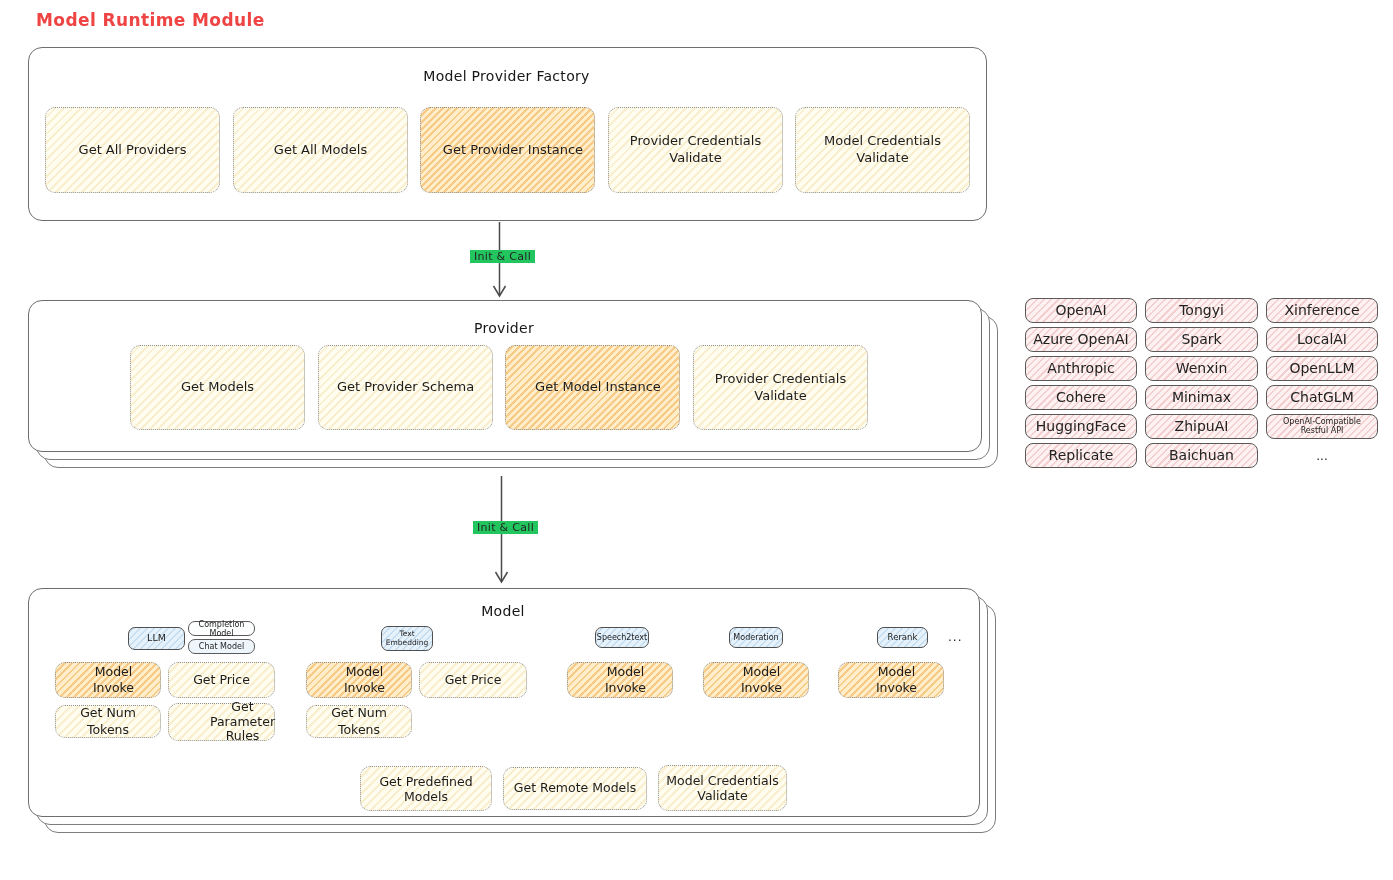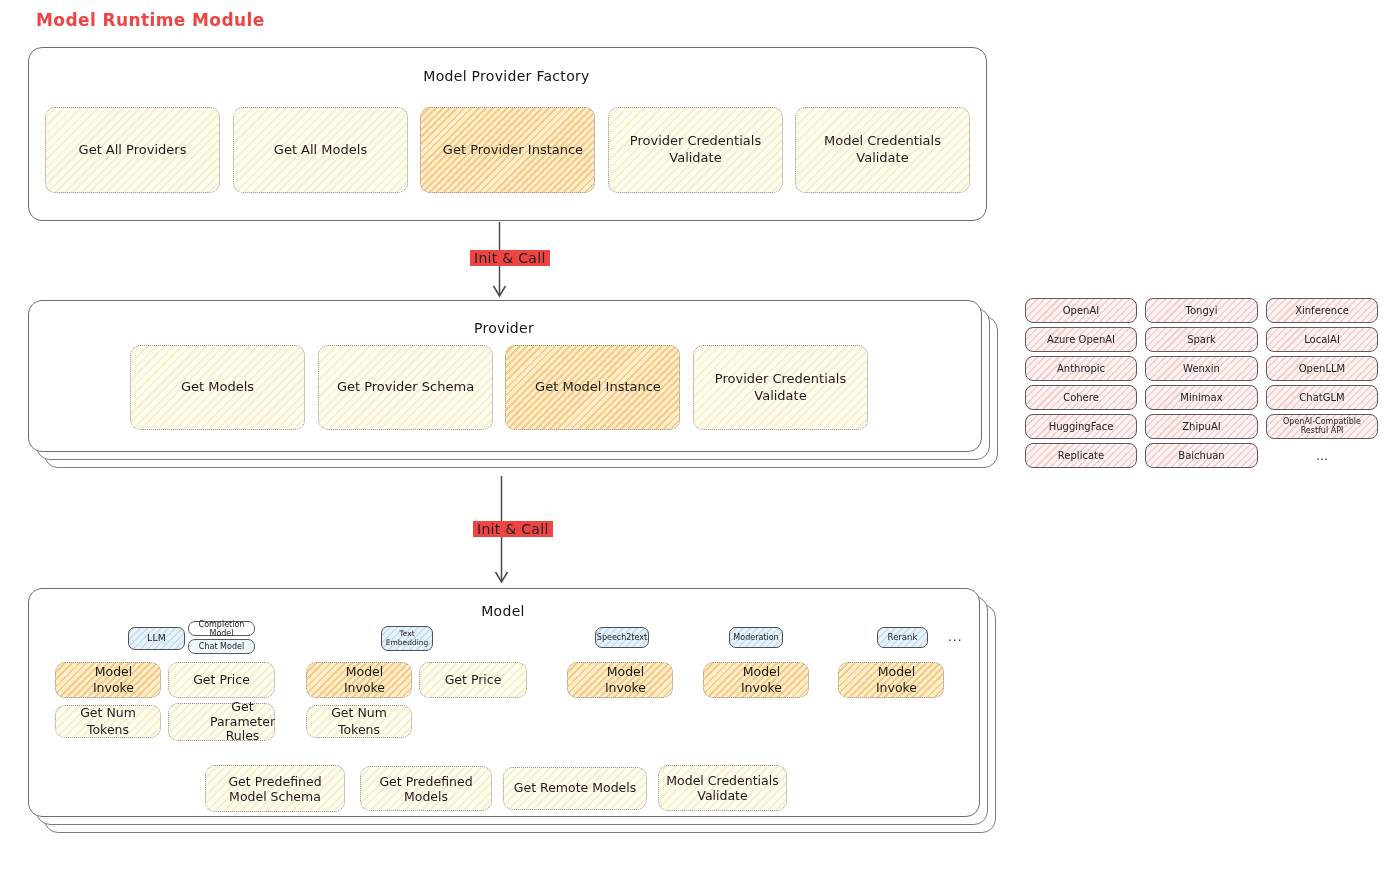--- a/index.html
+++ b/index.html
@@ -36,21 +36,21 @@
   }
   .action.small{font-size:12.5px;}
   
   .vendor-grid{
     position:absolute;left:1025px;top:298px;width:353px;
     display:grid;grid-template-columns:112px 113px 112px;grid-auto-rows:25px;
     column-gap:8px;row-gap:4px;
   }
   .vendor{
     display:flex;align-items:center;justify-content:center;text-align:center;
-    border:1.3px solid #5a5a5a;border-radius:8px;font-size:10px;line-height:1.1;
+    border:1.3px solid #5a5a5a;border-radius:8px;font-size:14px;line-height:1.1;
     padding:1px 3px;box-sizing:border-box;color:#222;
     background-color:#fdf1f1;
     background-image:repeating-linear-gradient(-45deg,rgba(233,165,165,.45) 0,rgba(233,165,165,.45) 1.5px,transparent 1.5px,transparent 5px);
   }
   .vendor.tiny{font-size:8px;}
   .vendor-ellipsis{display:flex;align-items:center;justify-content:center;font-size:12px;color:#222;}
   
   .tag{
     position:absolute;display:flex;align-items:center;justify-content:center;text-align:center;
     border:1.3px solid #4f4f4f;border-radius:7px;font-size:8.5px;line-height:1.15;color:#1c1c1c;
@@ -61,21 +61,21 @@
   .minitag{
     position:absolute;display:flex;align-items:center;justify-content:center;text-align:center;
     border:1.2px solid #5a5a5a;border-radius:7px;background:#fdfefe;font-size:8px;color:#1c1c1c;
     box-sizing:border-box;
   }
   .minitag.bluish{background:#eef6fc;}
   .ellipsis-txt{position:absolute;font-size:12px;color:#222;letter-spacing:1px;}
   
   .arrow{position:absolute;}
   .arrow-label{
-    position:absolute;background:#ef4444;font-size:14px;color:#242424;padding:0 4px;letter-spacing:.3px;
+    position:absolute;background:#22c55e;font-size:11px;color:#242424;padding:0 4px;letter-spacing:.3px;
   }
 </style>
 </head>
 <body>
 
 <div class="canvas">
 
   <div class="page-title">Model Runtime Module</div>
 
   <div class="container" style="left:28px;top:47px;width:957px;height:172px;"></div>
@@ -150,18 +150,17 @@
   <div class="action small" style="left:168px;top:703px;width:107px;height:38px;line-height:1.15;padding-left:48px;">Get Parameter Rules</div>
 
   <div class="action hl small" style="left:306px;top:662px;width:106px;height:36px;">Model Invoke</div>
   <div class="action small" style="left:419px;top:662px;width:108px;height:36px;">Get Price</div>
   <div class="action small" style="left:306px;top:705px;width:106px;height:33px;">Get Num Tokens</div>
 
   <div class="action hl small" style="left:567px;top:662px;width:106px;height:36px;">Model Invoke</div>
   <div class="action hl small" style="left:703px;top:662px;width:106px;height:36px;">Model Invoke</div>
   <div class="action hl small" style="left:838px;top:662px;width:106px;height:36px;">Model Invoke</div>
 
-  <div class="action small" style="left:205px;top:765px;width:140px;height:47px;line-height:1.2;">Get Predefined Model Schema</div>
   <div class="action small" style="left:360px;top:766px;width:132px;height:45px;line-height:1.2;">Get Predefined Models</div>
   <div class="action small" style="left:503px;top:767px;width:144px;height:43px;">Get Remote Models</div>
   <div class="action small" style="left:658px;top:765px;width:129px;height:46px;line-height:1.2;">Model Credentials Validate</div>
 
 </div>
 
 </body></html>

